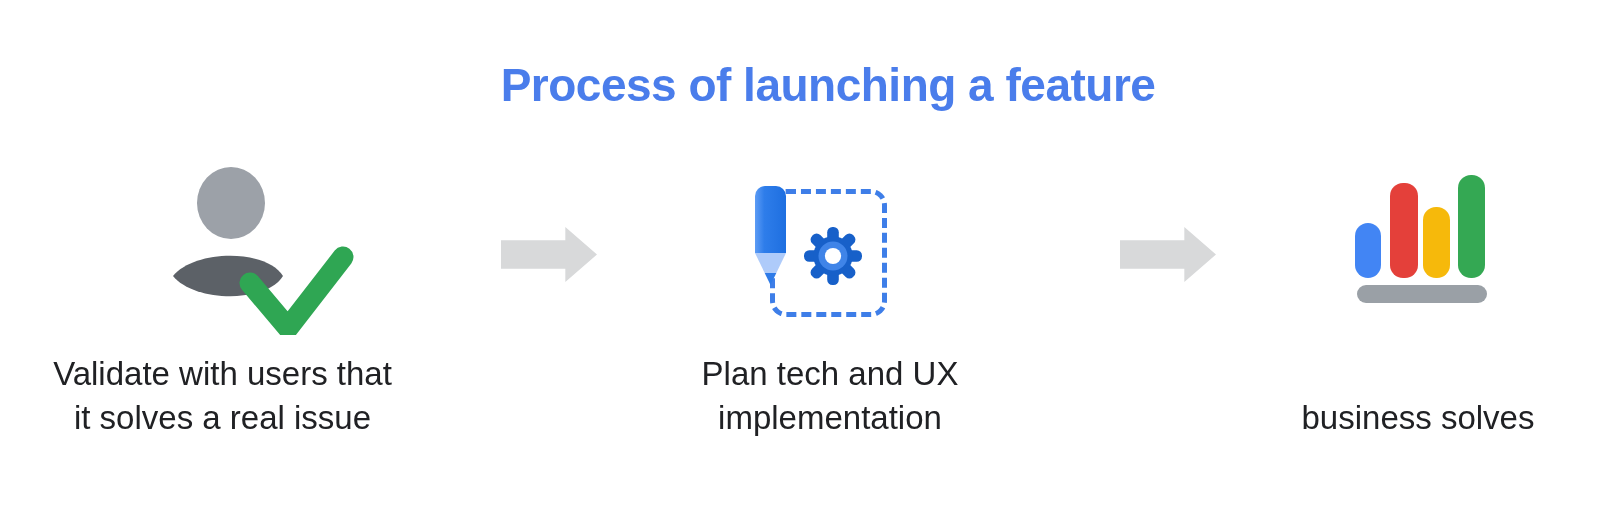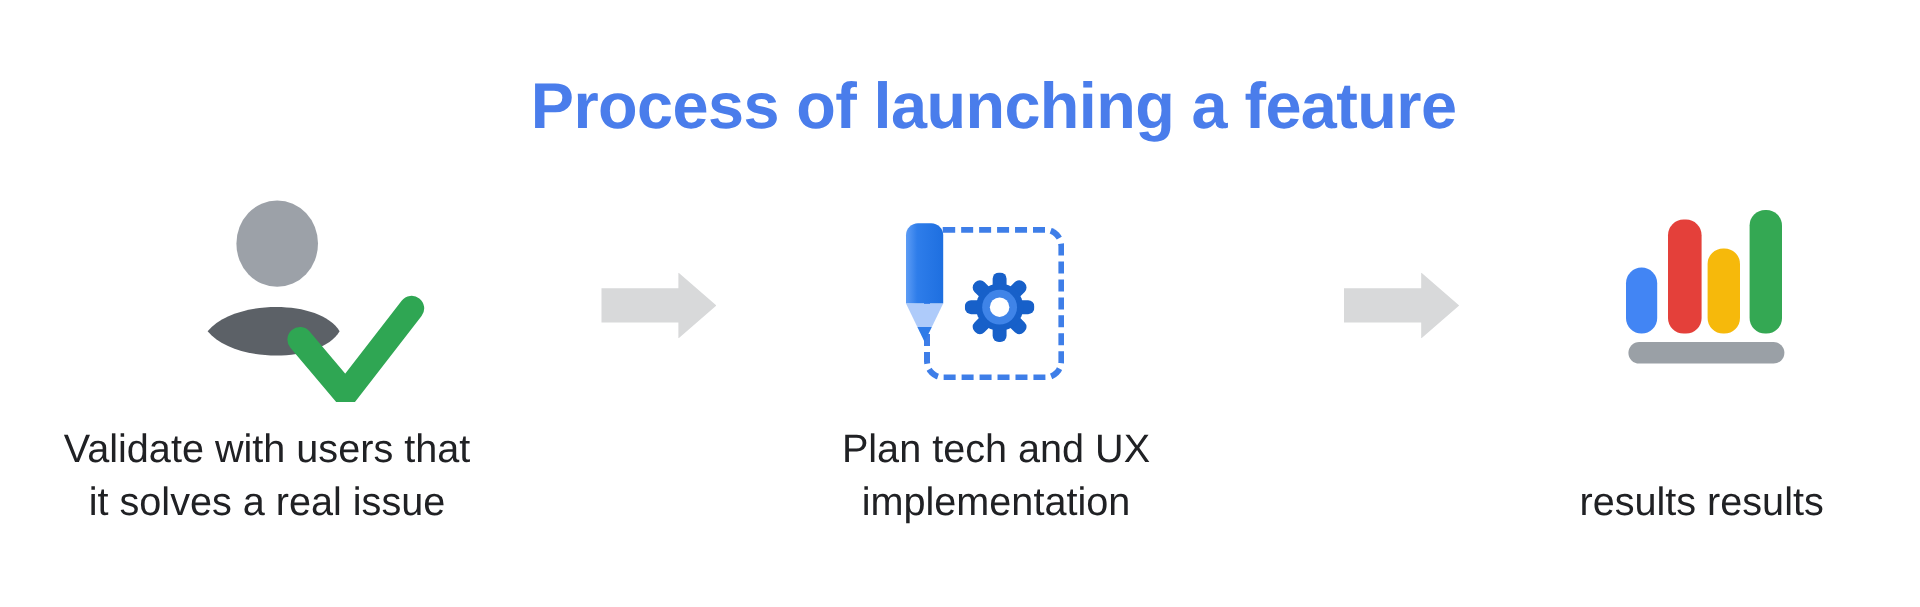--- a/index.html
+++ b/index.html
@@ -2,21 +2,21 @@
 <html><head>
 <meta charset="utf-8">
 <style>
   html,body{margin:0;padding:0;background:#fff;}
   .canvas{
     position:relative;width:1600px;height:506px;background:#ffffff;
     font-family:"Liberation Sans","DejaVu Sans",sans-serif;overflow:hidden;
   }
   .title{
     position:absolute;top:58px;left:0;right:0;margin:0;padding-left:56px;
-    text-align:center;font-size:54px;font-weight:bold;letter-spacing:-0.5px;
+    text-align:center;font-size:46px;font-weight:bold;letter-spacing:-0.5px;
     color:#4A7DEB;
   }
   .label{
     position:absolute;top:352px;text-align:center;
     font-size:33px;line-height:44px;color:#202124;font-weight:400;
   }
   .label-1{left:10px;width:425px;}
   .label-2{left:632px;width:396px;}
   .label-3{left:1206px;width:424px;}
 
@@ -109,16 +109,16 @@
   <div class="label label-2">
     <span>Plan tech and UX</span><br>
     <span>implementation</span>
   </div>
   <div class="label label-1">
     <span>Validate with users that</span><br>
     <span>it solves a real issue</span>
   </div>
   <div class="label label-3">
     <br>
-    <span>results results</span>
+    <span>business solves</span>
   </div>
 
 </div>
 
 </body></html>

